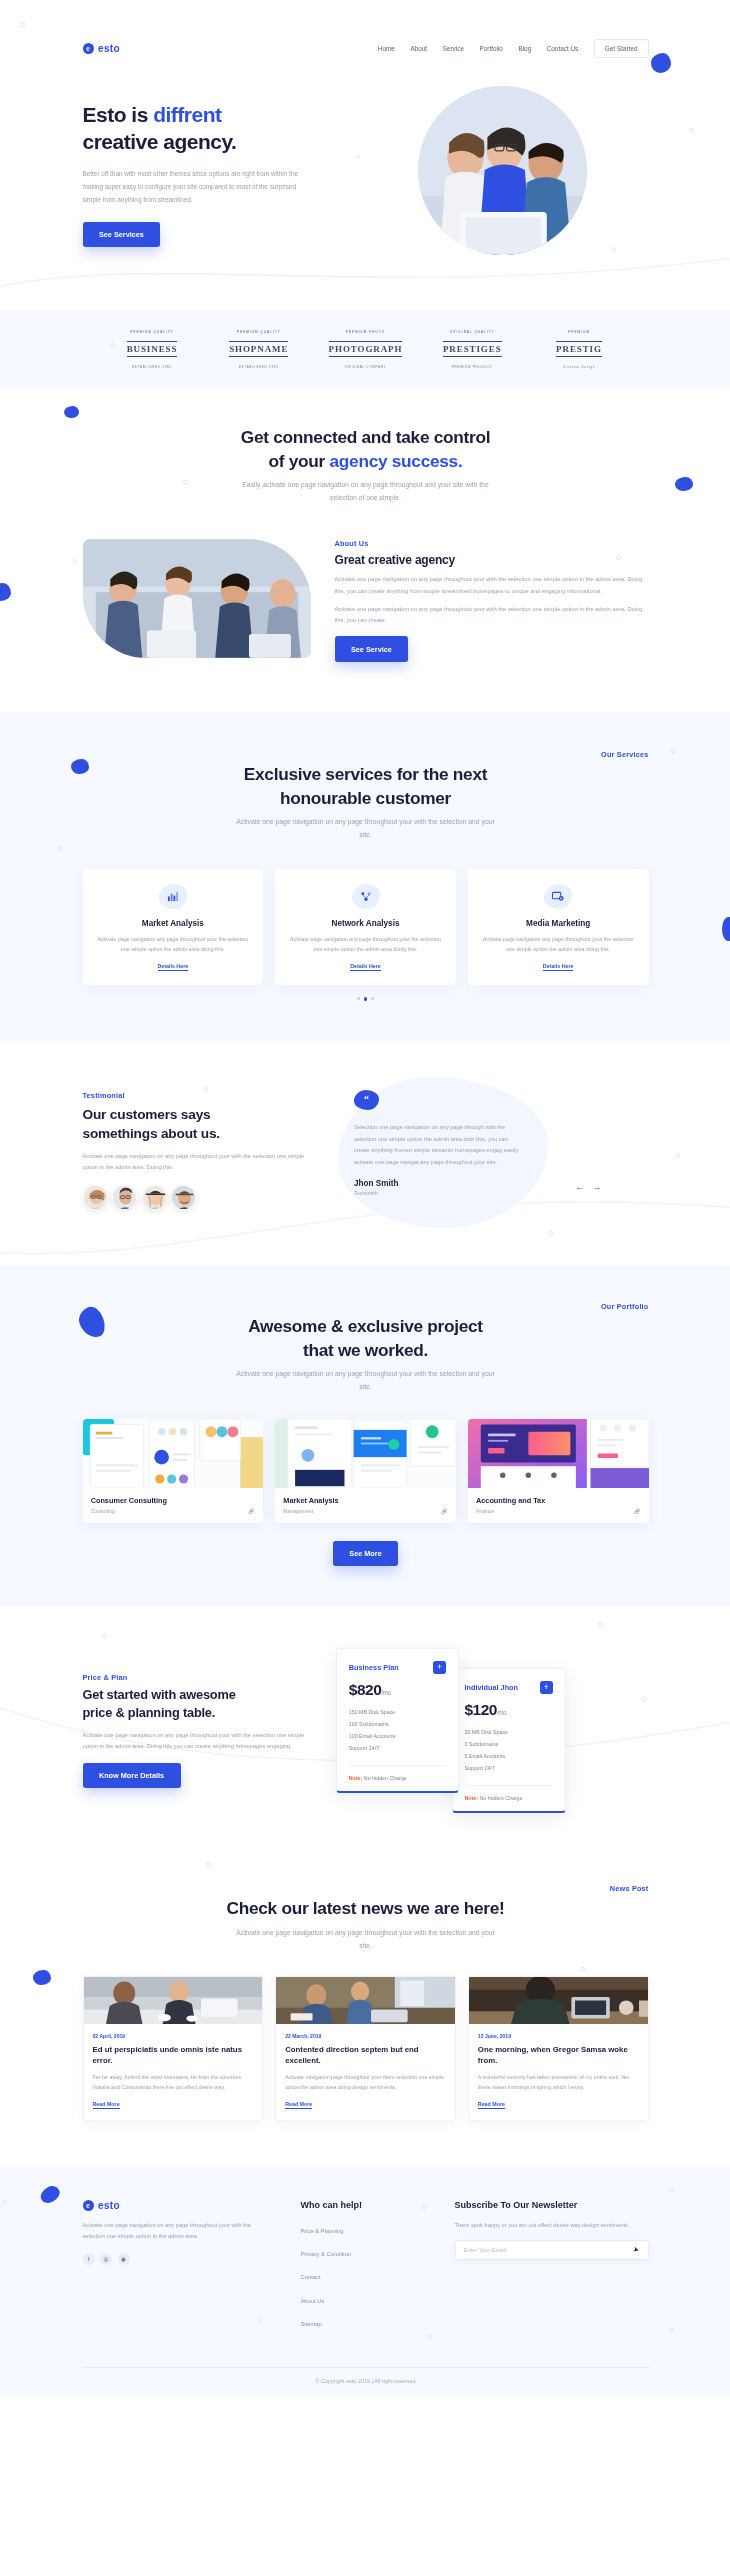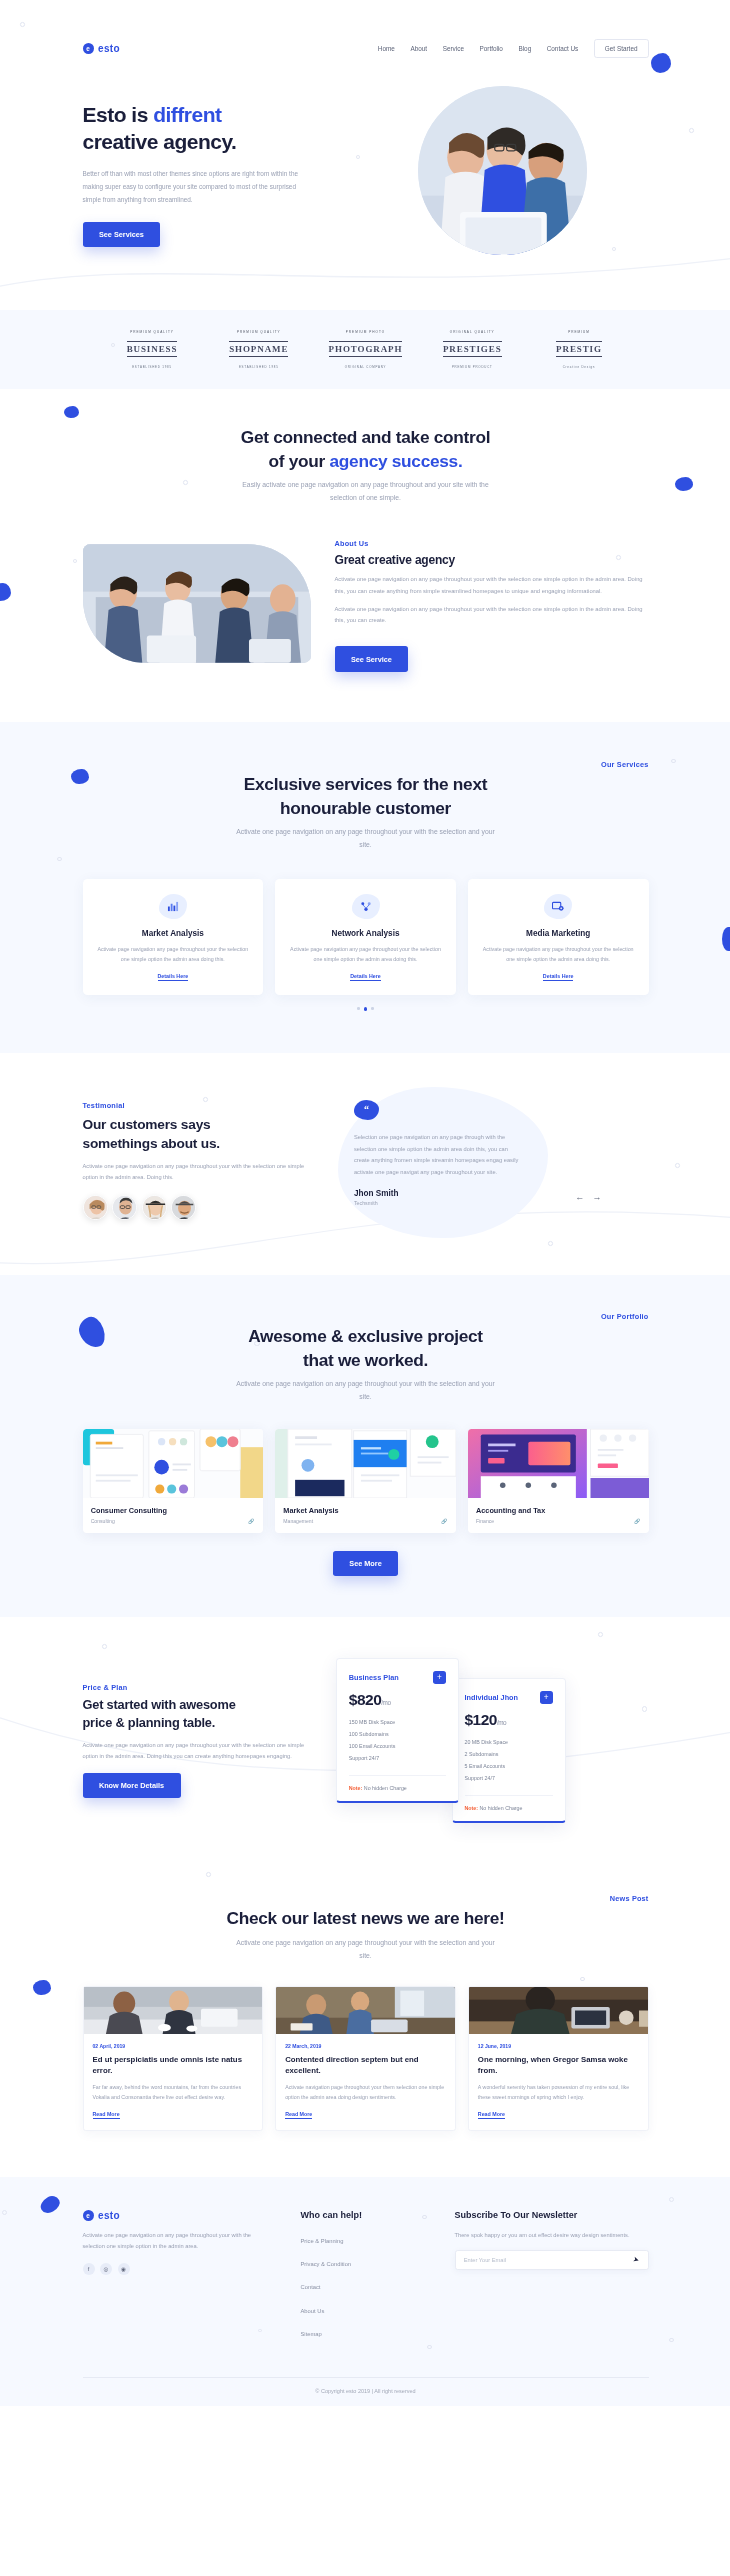--- a/index.html
+++ b/index.html
@@ -281,21 +281,21 @@
           <path d="M204 78 q15 -9 30 0 l5 52 h-40z" fill="#8e9db5"></path>
           <rect x="70" y="100" width="54" height="30" rx="3" fill="#eef2f7"></rect>
           <rect x="182" y="104" width="46" height="26" rx="3" fill="#e7ecf3"></rect>
         </svg>
       </div>
       <div class="about-txt">
         <div class="eyebrow left">About Us</div>
         <h3>Great creative agency</h3>
         <p>Activate one page navigation on any page throughout your with the selection one simple option in the admin area. Doing this, you can create anything from simple streamlined homepages to unique and engaging informational.</p>
         <p>Activate one page navigation on any page throughout your with the selection one simple option in the admin area. Doing this, you can create.</p>
-        <button class="btn" style="margin-top:13px">See Service</button>
+        <button class="btn" style="margin-top:3px">See Service</button>
       </div>
     </div>
   </div>
 </section>
 
 <section class="services">
   <div class="blob" style="width:18px;height:15.5px;left:71px;top:47px"></div>
   <div class="blob" style="width:12.8px;height:24px;right:-3.7px;top:205px;border-radius:50% 0 0 50%"></div>
   <div class="dot" style="width:4.6px;height:4.6px;left:57px;top:135px"></div>
   <div class="dot" style="width:4.6px;height:4.6px;right:55px;top:37px"></div>

